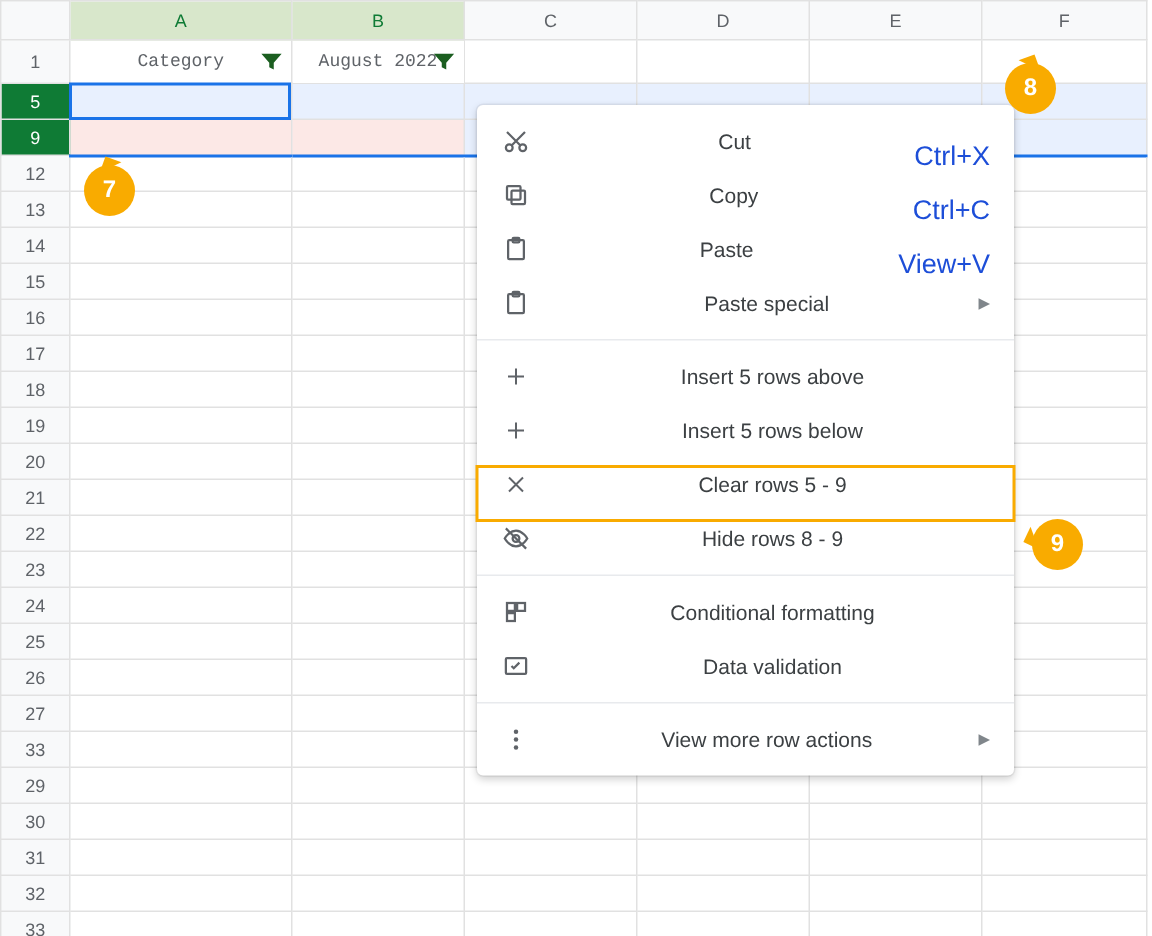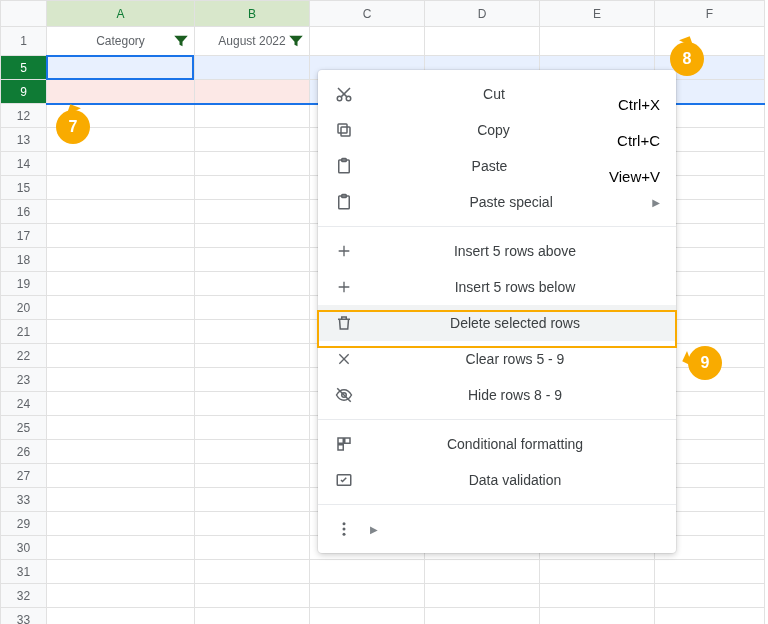--- a/index.html
+++ b/index.html
@@ -68,20 +68,21 @@
   }
   .hdr {
     background: #ff6d01;
     color: #fff;
     font-weight: bold;
     text-align: left;
     padding: 0 8px;
     position: relative;
     height: 28px;
     line-height: 28px;
+    font-family: Liberation Mono, monospace;
   }
   .hdr .filter-icon {
     position: absolute;
     right: 4px;
     top: 5px;
     width: 18px;
     height: 18px;
   }
   .active-cell {
     position: absolute;
@@ -116,22 +117,22 @@
     height: 20px;
     margin-right: 16px;
     flex: none;
     display: flex;
     align-items: center;
     justify-content: center;
     color: #5f6368;
   }
   .menu-item .mi-label { flex: 1; }
   .menu-item .mi-shortcut {
-    color: #000000;
-    font-size: 15px;
+    color: #1d4ed8;
+    font-size: 18px;
     margin-top: 21px;
   }
   .menu-item .mi-arrow {
     color: #80868b;
     font-size: 10px;
   }
   .menu-sep {
     height: 1px;
     background: #e8eaed;
     margin: 6px 0;
@@ -498,28 +499,20 @@
     <span class="mi-label">Insert 5 rows above</span>
   </div>
   <div class="menu-item">
     <span class="mi-icon">
       <svg viewBox="0 0 24 24" width="16" height="16" fill="none" stroke="#5f6368" stroke-width="2">
           <path d="M12 4v16M4 12h16"></path>
         </svg>
     </span>
     <span class="mi-label">Insert 5 rows below</span>
   </div>
-  <div class="menu-item" style="background:#f1f3f4;">
-    <span class="mi-icon">
-      <svg viewBox="0 0 24 24" width="18" height="18" fill="none" stroke="#5f6368" stroke-width="2">
-          <path d="M4 7h16M9 7V4h6v3M6 7l1 13h10l1-13"></path>
-        </svg>
-    </span>
-    <span class="mi-label">Delete selected rows</span>
-  </div>
   <div class="menu-item">
     <span class="mi-icon">
       <svg viewBox="0 0 24 24" width="16" height="16" fill="none" stroke="#5f6368" stroke-width="2">
           <path d="M5 5l14 14M19 5L5 19"></path>
         </svg>
     </span>
     <span class="mi-label">Clear rows 5 - 9</span>
   </div>
   <div class="menu-item">
     <span class="mi-icon">
@@ -553,20 +546,21 @@
   </div>
   <div class="menu-sep"></div>
   <div class="menu-item">
     <span class="mi-icon">
       <svg viewBox="0 0 24 24" width="18" height="18" fill="#5f6368">
           <circle cx="12" cy="5" r="2"></circle>
           <circle cx="12" cy="12" r="2"></circle>
           <circle cx="12" cy="19" r="2"></circle>
         </svg>
     </span>
+    <span class="mi-label">View more row actions</span>
     <span class="mi-arrow">▶</span>
   </div>
 </div>
 
 <div class="menu-highlight" style="left:317px; top:310px; width:360px; height:38px;"></div>
 
 <div class="callout tail-tl" style="left:56px; top:110px;">7</div>
 <div class="callout tail-tr" style="left:670px; top:42px;">8</div>
 <div class="callout tail-lt" style="left:688px; top:346px;">9</div>
 

